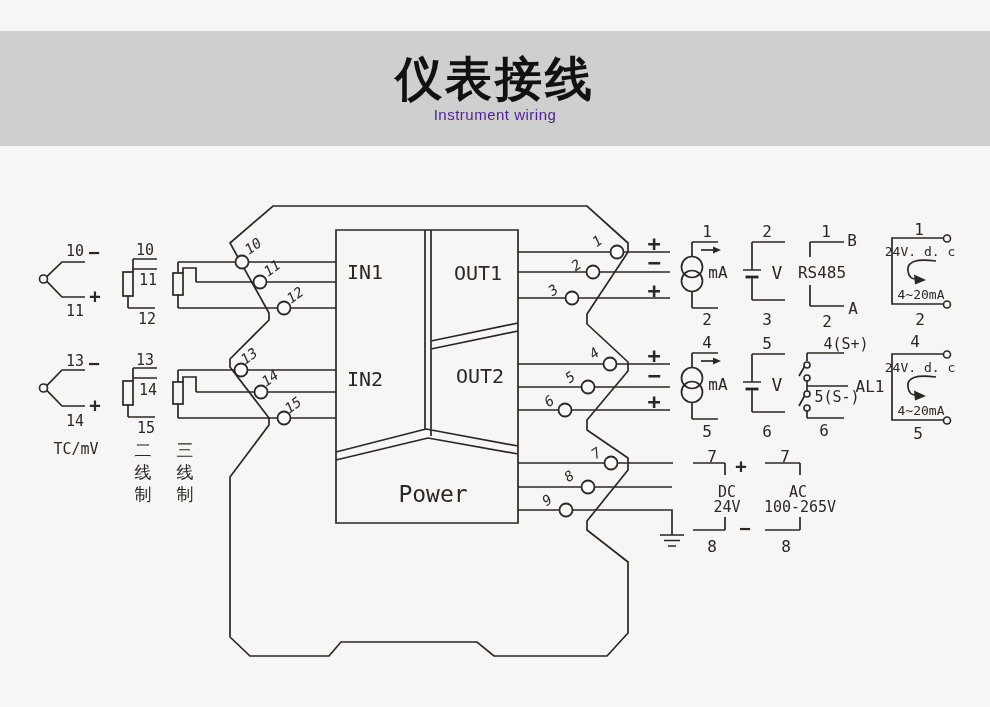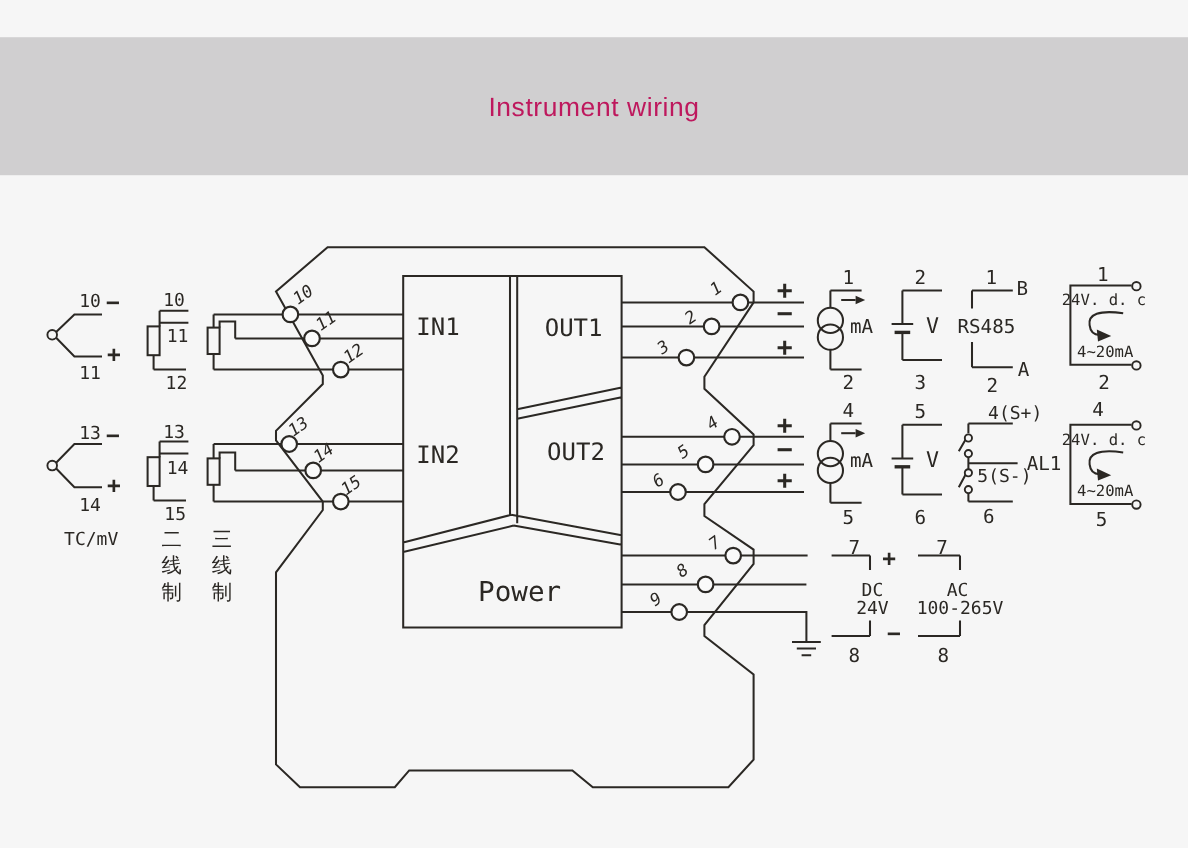--- a/index.html
+++ b/index.html
@@ -11,21 +11,21 @@
   .band{
     position:absolute;left:0;top:31px;width:990px;height:115px;
     background:#d0cfd0;display:flex;flex-direction:column;align-items:center;justify-content:center;
   }
   .band .title{
     font-family:"DejaVu Sans", sans-serif;
     font-size:47px;font-weight:bold;color:#111;letter-spacing:3px;line-height:1.05;
   }
   .band .subtitle{
     font-family:"Liberation Sans", sans-serif;
-    font-size:22px;color:#be185d;margin-top:2px;letter-spacing:0.5px;
+    font-size:15px;color:#4c1d95;margin-top:2px;letter-spacing:0.5px;
   }
   svg{position:absolute;left:0;top:0;}
   svg text{dominant-baseline:central;text-anchor:middle;fill:#2b2824;}
   .ln{stroke:#2b2824;stroke-width:1.7;fill:none;stroke-linecap:butt;stroke-linejoin:miter;}
   .ln2{stroke:#2b2824;stroke-width:2.8;fill:none;}
   .node{stroke:#2b2824;stroke-width:1.8;fill:#fafafa;}
   .opennode{stroke:#2b2824;stroke-width:1.6;fill:#f6f6f6;}
   .box{stroke:#2b2824;stroke-width:1.7;fill:#f6f6f6;}
   .arrowhead{fill:#2b2824;stroke:none;}
   .t13{font-size:13px;}
@@ -36,20 +36,21 @@
   .t20{font-size:20px;}
   .t23{font-size:23px;}
   .sign{font-size:22px;font-weight:bold;}
   .sign-sm{font-size:19px;font-weight:bold;}
   .cjk{font-size:17px;font-family:"DejaVu Sans",sans-serif;}
 </style>
 </head>
 <body>
 
 <div class="band">
+  <div class="title">仪表接线</div>
   <div class="subtitle">Instrument wiring</div>
 </div>
 
 <svg width="990" height="707" viewBox="0 0 990 707">
 
   <g>
     <path class="ln" d="M273,206 L587,206 L628,243 L628,252 L587,314 L587,324 L628,362 L628,371 L587,420 L587,430 L628,458 L628,470 L587,521 L587,530 L628,562 L628,633 L607,656 L494,656 L477,642 L341,642 L329,656 L250,656 L230,637 L230,477 L269,425 L269,418 L230,367 L230,359 L269,320 L269,313 L230,243 Z"></path>
     <path class="ln" d="M336,230 H518 V523 H336 Z  M425,230 V429 M431,230 V436  M431,341 L518,323 M431,349 L518,331  M336,452 L426,429 M336,460 L428,438 M426,429 L518,446 M428,438 L518,454"></path>
     <text x="365" y="272" class="t20">IN1</text>
     <text x="478" y="273" class="t20">OUT1</text>

